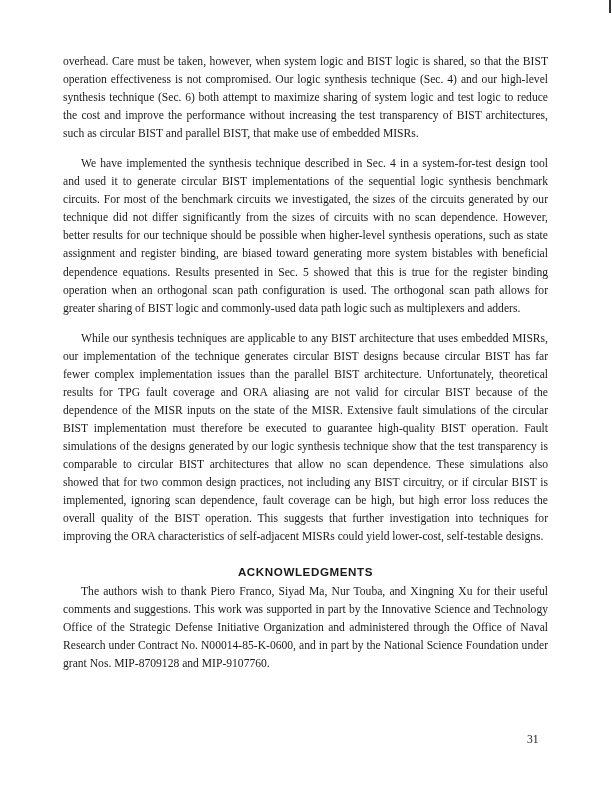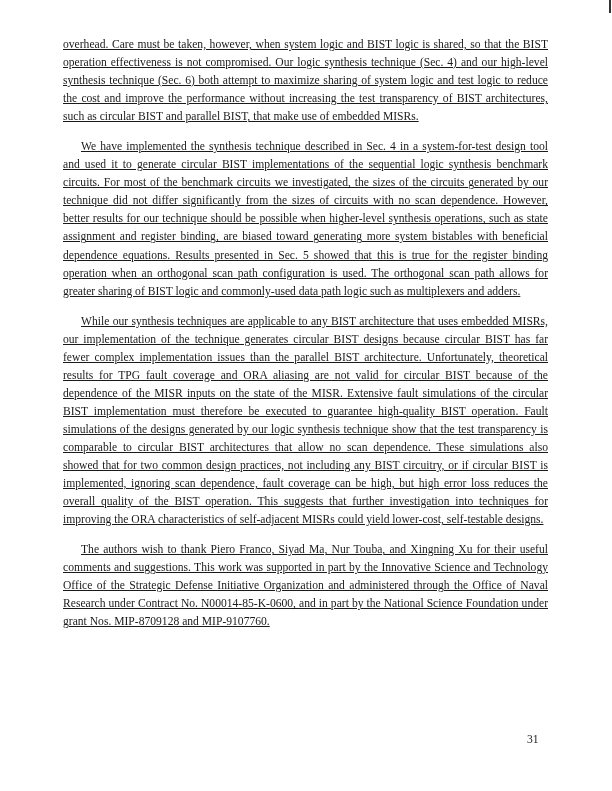--- a/index.html
+++ b/index.html
@@ -5,21 +5,21 @@
   html, body { margin: 0; padding: 0; background: #ffffff; }
   body {
     width: 612px; height: 791px; position: relative; overflow: hidden;
     font-family: "Liberation Serif", "DejaVu Serif", serif;
     color: #1a1a1a;
   }
   .edge-mark {
     position: absolute; left: 609px; top: 0; width: 2px; height: 13px; background: #333;
   }
   .page {
-    position: absolute; left: 63px; top: 36px; width: 485px; text-decoration: underline;
+    position: absolute; left: 63px; top: 53px; width: 485px;
   }
   .para {
     margin: 0;
     font-size: 11.6px;
     line-height: 18.05px;
     text-align: justify;
   }
   .para.indent { text-indent: 18px; }
   .para + .para { margin-top: 12px; }
   .heading {
@@ -39,16 +39,17 @@
 </head>
 <body>
 
 <div class="edge-mark"></div>
 
 <div class="page">
   <p class="para">overhead.  Care must be taken, however, when system logic and BIST logic is shared, so that the BIST operation effectiveness is not compromised.  Our logic synthesis technique (Sec. 4) and our high-level synthesis technique (Sec. 6)  both attempt to maximize sharing of system logic and test logic to reduce the cost and improve the performance without increasing the test transparency of BIST architectures, such as circular BIST and parallel BIST, that make use of embedded MISRs.</p>
   <p class="para indent">We have implemented the synthesis technique described in Sec. 4 in a system-for-test design tool and used it to generate circular BIST implementations of the sequential logic synthesis benchmark circuits.  For most of the benchmark circuits we investigated, the sizes of the circuits generated by our technique did not differ significantly from the sizes of circuits with no scan dependence.  However, better results for our technique should be possible when higher-level synthesis operations, such as state assignment and register binding, are biased toward generating more system bistables with beneficial dependence equations.  Results presented in Sec. 5 showed that this is true for the register binding operation when an orthogonal scan path configuration is used.  The orthogonal scan path allows for greater sharing of BIST logic and commonly-used data path logic such as multiplexers and adders.</p>
   <p class="para indent">While our synthesis techniques are applicable to any BIST architecture that uses embedded MISRs, our implementation of the technique generates circular BIST designs because circular BIST has far fewer complex implementation issues than the parallel BIST architecture. Unfortunately, theoretical results for TPG fault coverage and ORA aliasing are not valid for circular BIST because of the dependence of the MISR inputs on the state of the MISR.  Extensive fault simulations of the circular BIST implementation must therefore be executed to guarantee high-quality BIST operation.  Fault simulations of the designs generated by our logic synthesis technique show that the test transparency is comparable to circular BIST architectures that allow no scan dependence.  These simulations also showed that for two common design practices, not including any BIST circuitry, or if circular BIST is implemented, ignoring scan dependence, fault coverage can be high, but high error loss reduces the overall quality of the BIST operation.  This suggests that further investigation into techniques for improving the ORA characteristics of self-adjacent MISRs could yield lower-cost, self-testable designs.</p>
 
+  <div class="heading">ACKNOWLEDGMENTS</div>
   <p class="para indent">The authors wish to thank Piero Franco, Siyad Ma, Nur Touba, and Xingning Xu for their useful comments and suggestions.  This work was supported in part by the Innovative Science and Technology Office of the Strategic Defense Initiative Organization and administered through the Office of Naval Research under Contract No. N00014-85-K-0600, and in part by the National Science Foundation under grant Nos. MIP-8709128 and MIP-9107760.</p>
 </div>
 
 <div class="page-number">31</div>
 
 </body></html>

